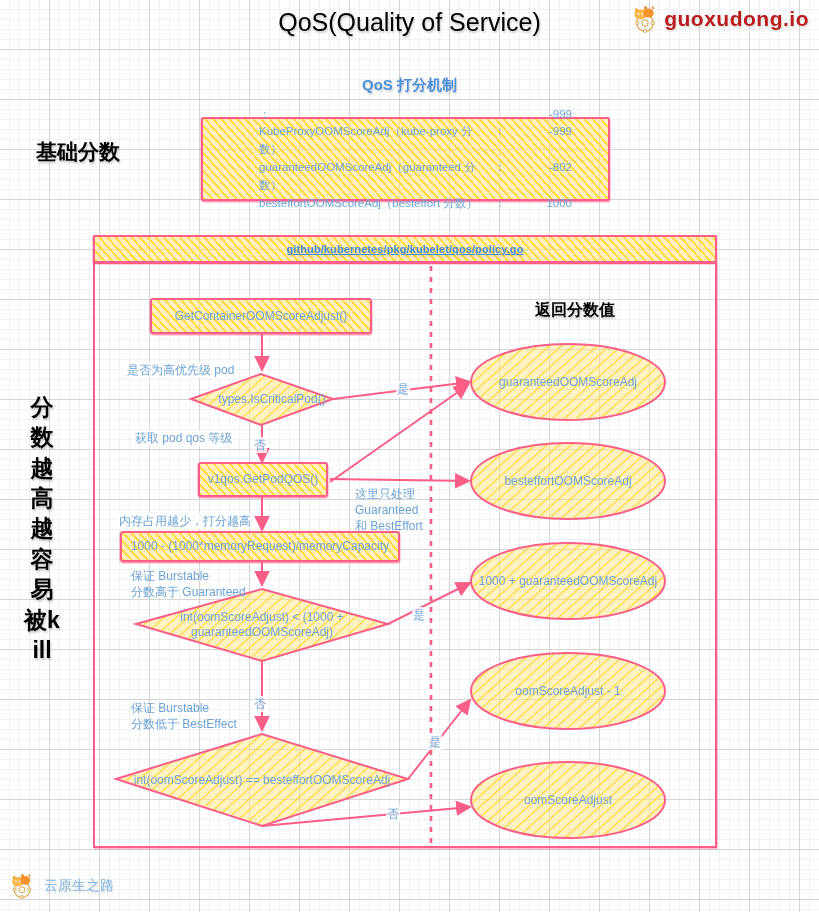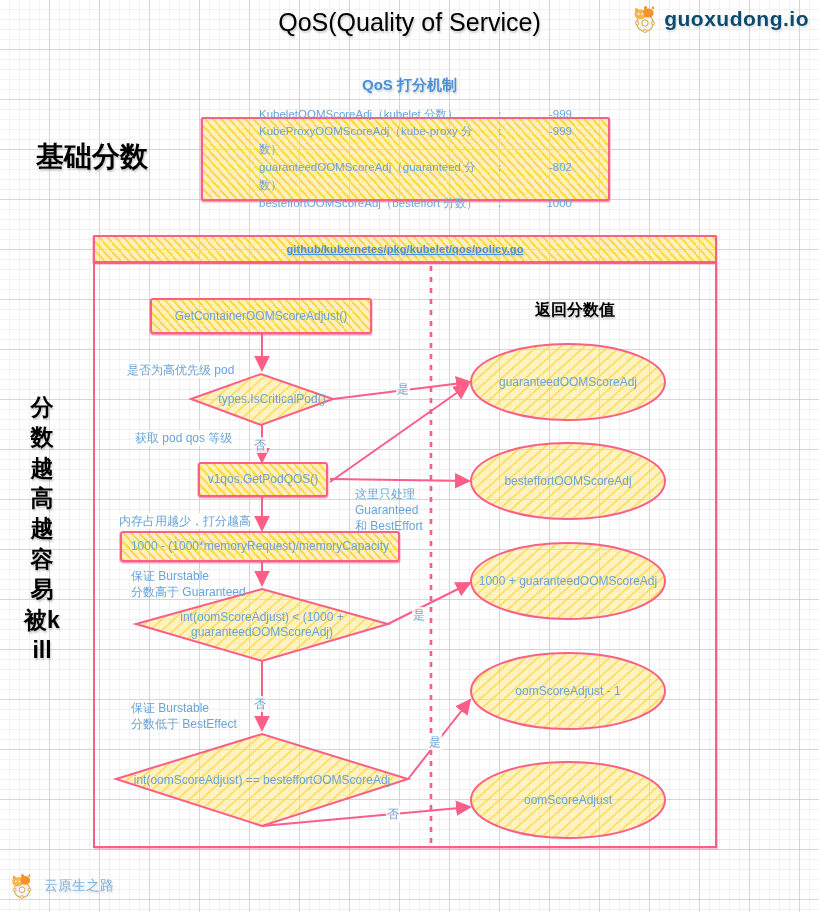--- a/index.html
+++ b/index.html
@@ -65,29 +65,29 @@
     border: 2px solid #fb5e87;
     box-shadow: 0.5px 1.5px 0 rgba(251,94,135,0.55), -1px 0.5px 0 rgba(251,94,135,0.35);
   }
 
   
   #doc-title { position: absolute; left: 0; top: 8px; width: 819px; text-align: center; font-size: 25px; }
   #sub-title  { position: absolute; left: 0; top: 76px; width: 819px; text-align: center; font-size: 15px; }
 
   
   #logo-wrap { position: absolute; right: 10px; top: 4px; display: flex; align-items: center; gap: 4px; }
-  #logo-text { font-size: 21px; color: #0c4a6e; font-weight: bold; letter-spacing: 0.5px;
+  #logo-text { font-size: 21px; color: #b91c1c; font-weight: bold; letter-spacing: 0.5px;
                text-shadow: 1px 2px 2px rgba(160,160,160,0.35); }
 
   
   #footer-wrap { position: absolute; left: 8px; bottom: 12px; display: flex; align-items: center; gap: 8px; }
   #footer-text { font-size: 14px; color: #7fb4e0; text-shadow: 1px 2px 2px rgba(170,170,170,0.4); }
 
   
-  #label-base { position: absolute; left: 36px; top: 138px; font-size: 28px; font-weight: bold; text-align: right; }
+  #label-base { position: absolute; left: 36px; top: 138px; font-size: 21px; font-weight: bold; text-align: right; }
   #label-vert {
     position: absolute; left: 22px; top: 392px;
     width: 40px; font-size: 23px; font-weight: bold; line-height: 1.32;
     text-align: center; word-break: break-all;
   }
 
   
   #base-box {
     position: absolute; left: 201px; top: 117px; width: 409px; height: 84px;
     border-radius: 2px;
@@ -198,21 +198,20 @@
     </svg>
     <span id="footer-text">云原生之路</span>
   </div>
 
   <div id="label-base" class="blue-title">基础分数</div>
   <div id="label-vert" class="blue-title">分数越高越容易被kill</div>
 
   <div id="base-box" class="hatch sketch-border">
     <div class="rows">
       <div class="row">
-        <span class="k">KubeletOOMScoreAdj（kubelet 分数）</span>
         <span class="c">：</span>
         <span class="v">-999</span>
       </div>
       <div class="row">
         <span class="k">KubeProxyOOMScoreAdj（kube-proxy 分数）</span>
         <span class="c">：</span>
         <span class="v">-999</span>
       </div>
       <div class="row">
         <span class="k">guaranteedOOMScoreAdj（guaranteed 分数）</span>

